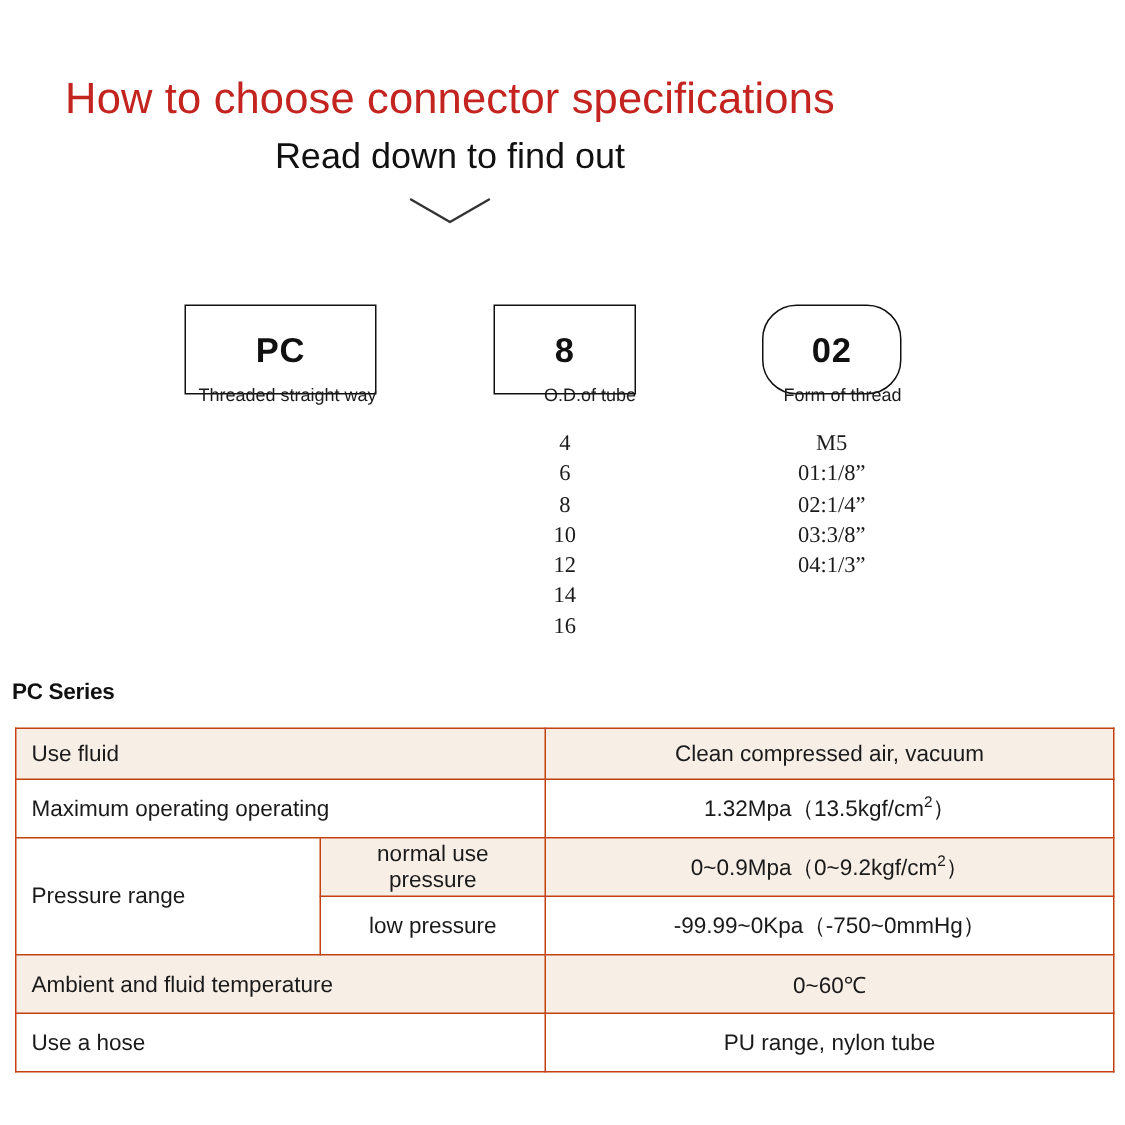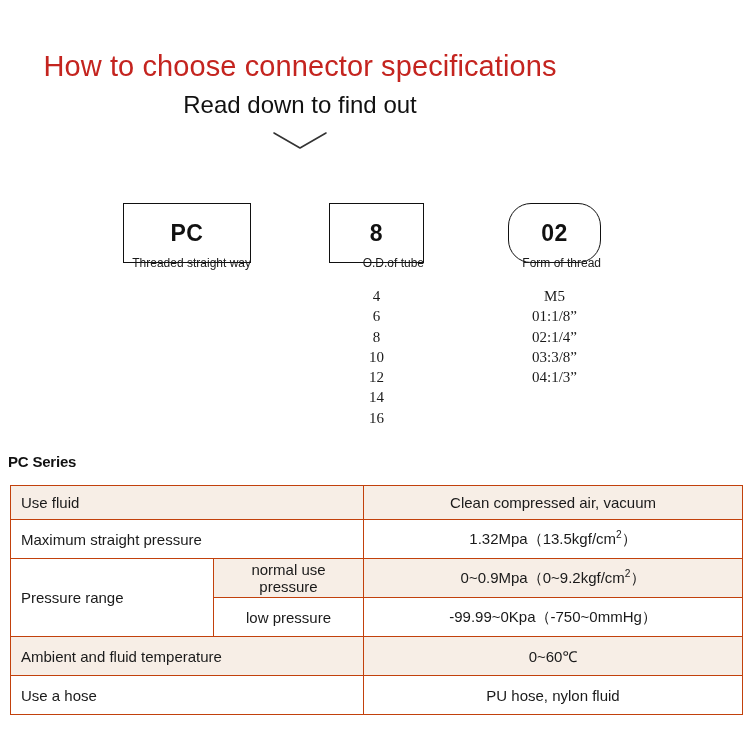--- a/index.html
+++ b/index.html
@@ -196,21 +196,21 @@
     <col style="width:379px">
   </colgroup>
   <tbody>
 
     <tr>
       <td class="lbl shaded r-tall" colspan="2">Use fluid</td>
       <td class="val shaded r-tall val-big">Clean compressed air, vacuum</td>
     </tr>
 
     <tr>
-      <td class="lbl plain r-mid" colspan="2">Maximum straight pressure</td>
+      <td class="lbl plain r-mid" colspan="2">Maximum operating operating</td>
       <td class="val plain r-mid val-sm"><span>1.32Mpa（13.5kgf/cm</span><sup>2</sup><span>）</span></td>
     </tr>
 
     <tr>
       <td class="lbl plain" rowspan="2">Pressure range</td>
       <td class="sublbl shaded r-mid">normal use pressure</td>
       <td class="val shaded r-mid val-sm"><span>0~0.9Mpa（0~9.2kgf/cm</span><sup>2</sup><span>）</span></td>
     </tr>
 
     <tr>
@@ -218,16 +218,16 @@
       <td class="val plain r-mid val-sm">-99.99~0Kpa（-750~0mmHg）</td>
     </tr>
 
     <tr>
       <td class="lbl shaded r-mid" colspan="2">Ambient and fluid temperature</td>
       <td class="val shaded r-mid val-sm">0~60℃</td>
     </tr>
 
     <tr>
       <td class="lbl plain r-mid" colspan="2">Use a hose</td>
-      <td class="val plain r-mid val-big">PU hose, nylon fluid</td>
+      <td class="val plain r-mid val-big">PU range, nylon tube</td>
     </tr>
   </tbody>
 </table>
 
 </body></html>

